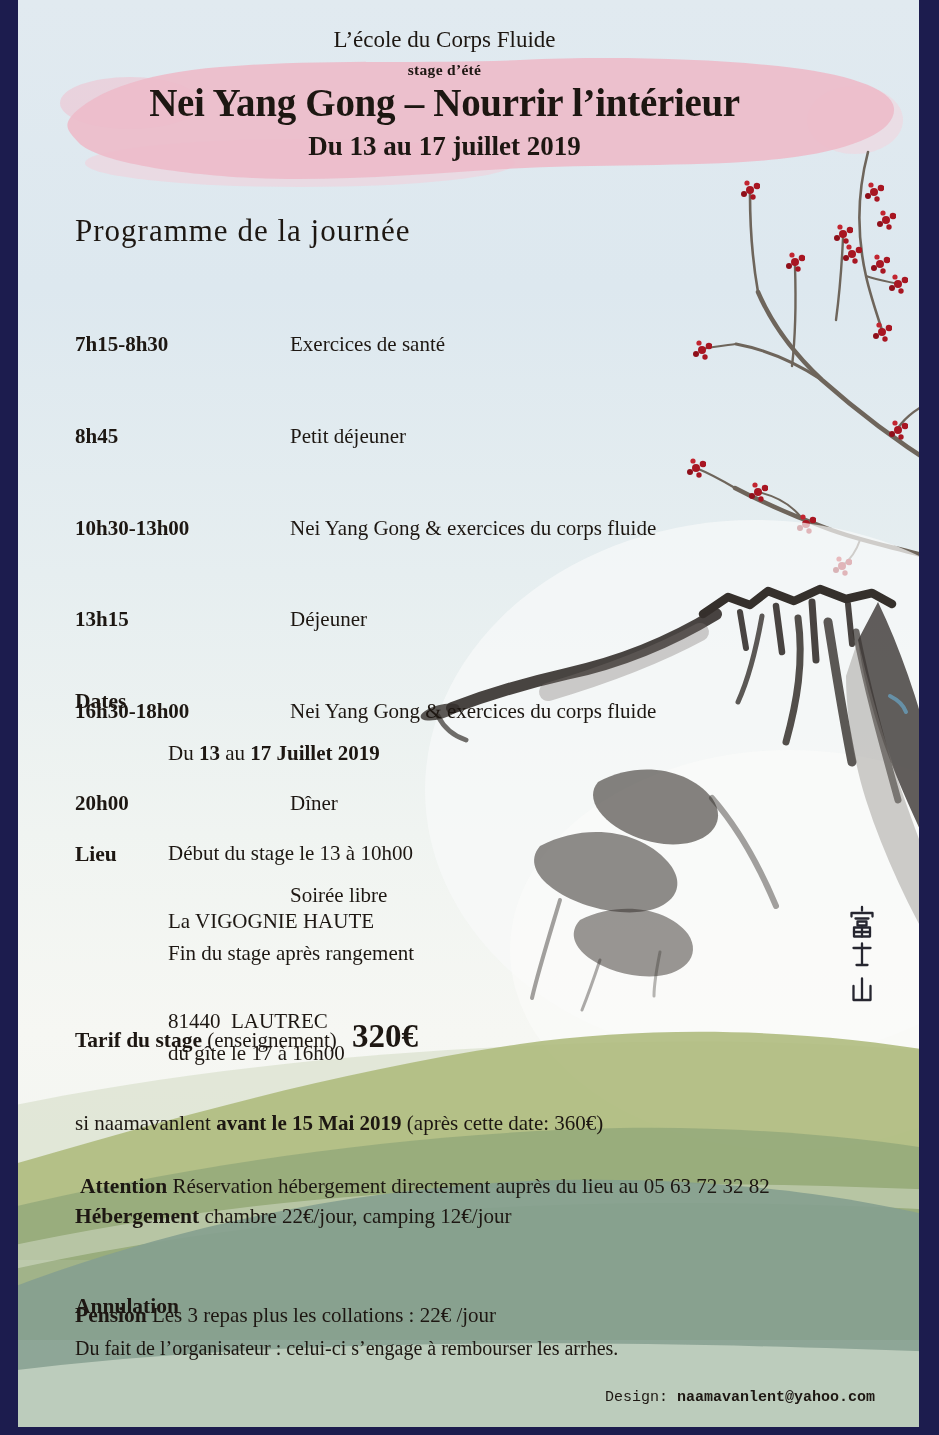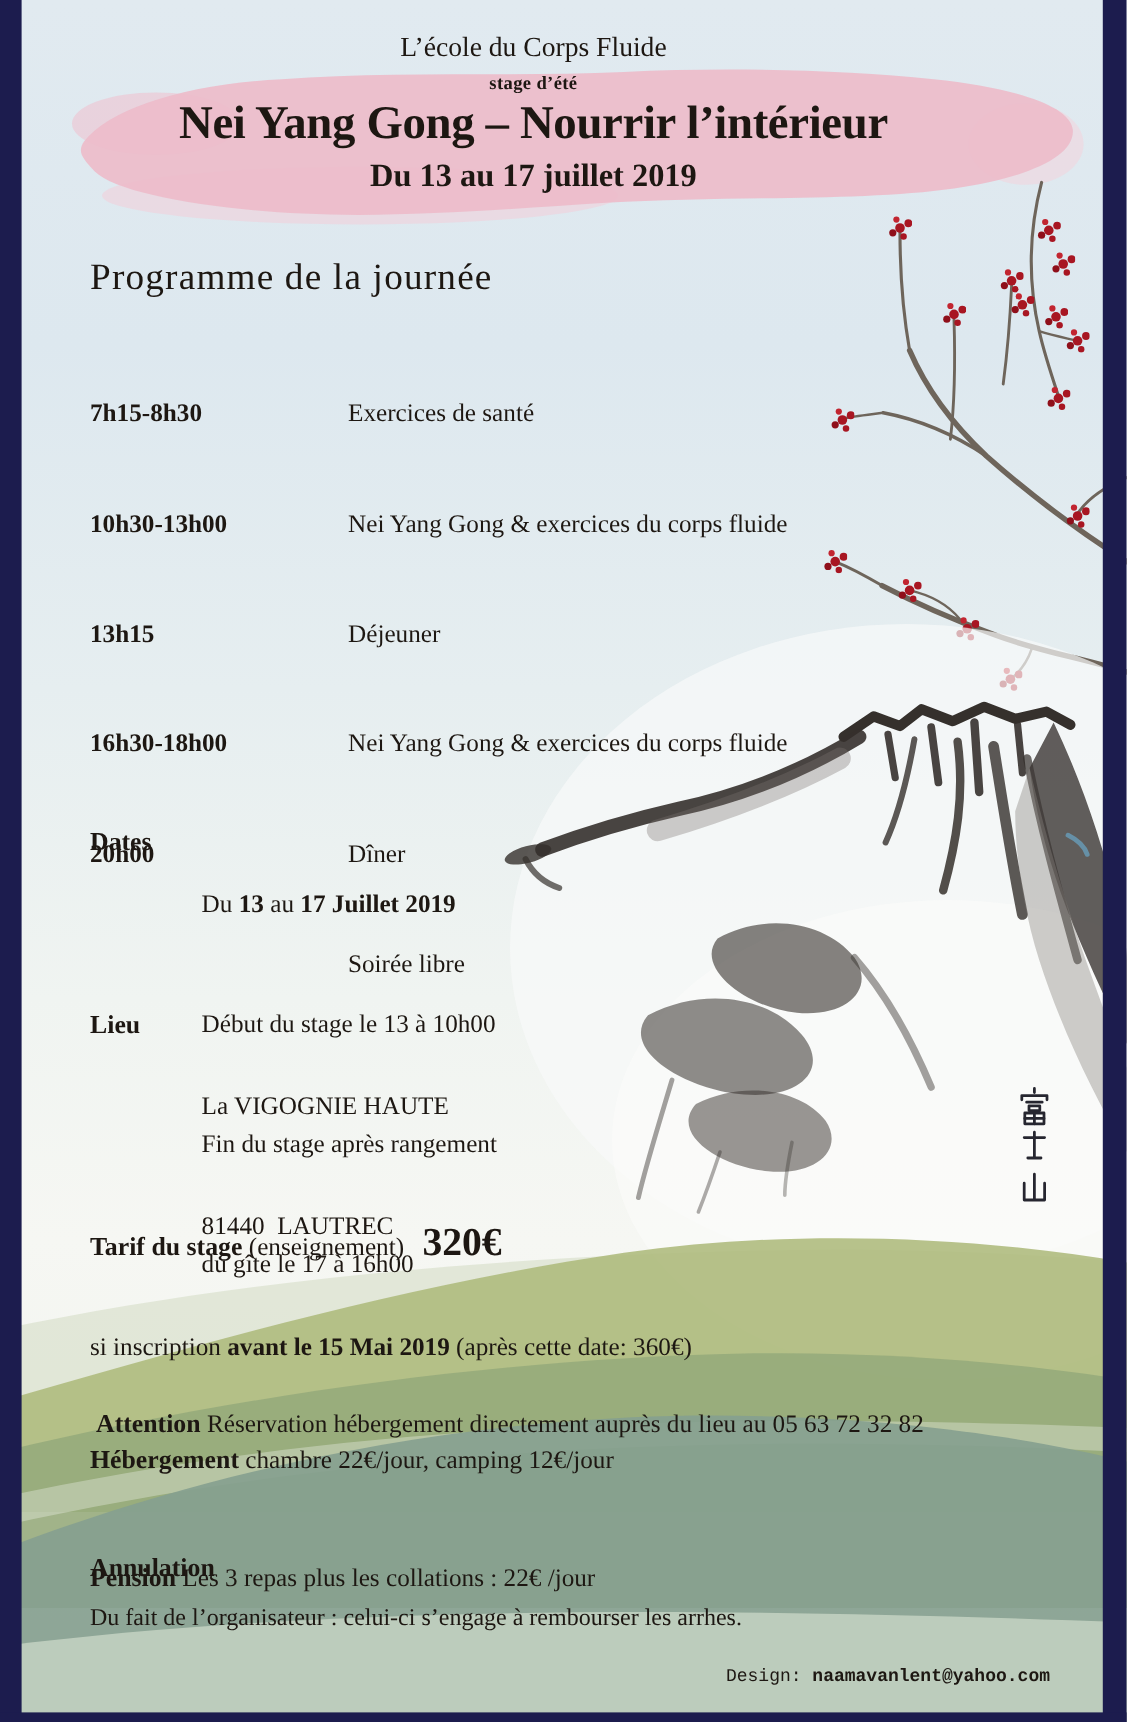--- a/index.html
+++ b/index.html
@@ -160,20 +160,21 @@
 
   <div class="txt center school">L’école du Corps Fluide</div>
   <div class="txt center subtitle">stage d’été</div>
   <div class="txt center title">Nei Yang Gong – Nourrir l’intérieur</div>
   <div class="txt center daterange">Du 13 au 17 juillet 2019</div>
 
   <div class="txt h2 prog">Programme de la journée</div>
 
   <div class="txt sched">
     <div class="sch-row"><span class="sch-time">7h15-8h30</span><span>Exercices de santé</span></div>
+    <div class="sch-row"><span class="sch-time">8h45</span><span>Petit déjeuner</span></div>
     <div class="sch-row"><span class="sch-time">10h30-13h00</span><span>Nei Yang Gong &amp; exercices du corps fluide</span></div>
     <div class="sch-row"><span class="sch-time">13h15</span><span>Déjeuner</span></div>
     <div class="sch-row"><span class="sch-time">16h30-18h00</span><span>Nei Yang Gong &amp; exercices du corps fluide</span></div>
     <div class="sch-row"><span class="sch-time">20h00</span><span>Dîner</span></div>
     <div class="sch-row"><span class="sch-time"></span><span>Soirée libre</span></div>
   </div>
 
 
   <div class="txt lbl dates">Dates</div>
   <div class="txt vals dates">
@@ -184,21 +185,21 @@
   </div>
 
   <div class="txt lbl lieu">Lieu</div>
   <div class="txt vals lieu">
     <div>La VIGOGNIE HAUTE</div>
     <div>81440  LAUTREC</div>
   </div>
 
   <div class="txt tarif">
     <div class="l1"><span class="tarif-lbl">Tarif du stage</span><span> (enseignement) </span><span class="price">320€</span></div>
-    <div class="l2"><span>si inscription </span><span class="b">avant le 15 Mai 2019</span><span> (après cette date: 360€)</span></div>
+    <div class="l2"><span>si naamavanlent </span><span class="b">avant le 15 Mai 2019</span><span> (après cette date: 360€)</span></div>
   </div>
 
   <div class="txt hp">
     <div><span class="bl">Hébergement</span><span> chambre 22€/jour, camping 12€/jour</span></div>
     <div><span class="bl">Pension</span><span> Les 3 repas plus les collations : 22€ /jour</span></div>
   </div>
 
   <div class="txt attention"><span class="bl">Attention</span><span> Réservation hébergement directement auprès du lieu au 05 63 72 32 82</span></div>
 
   <div class="txt annul-h">Annulation</div>

